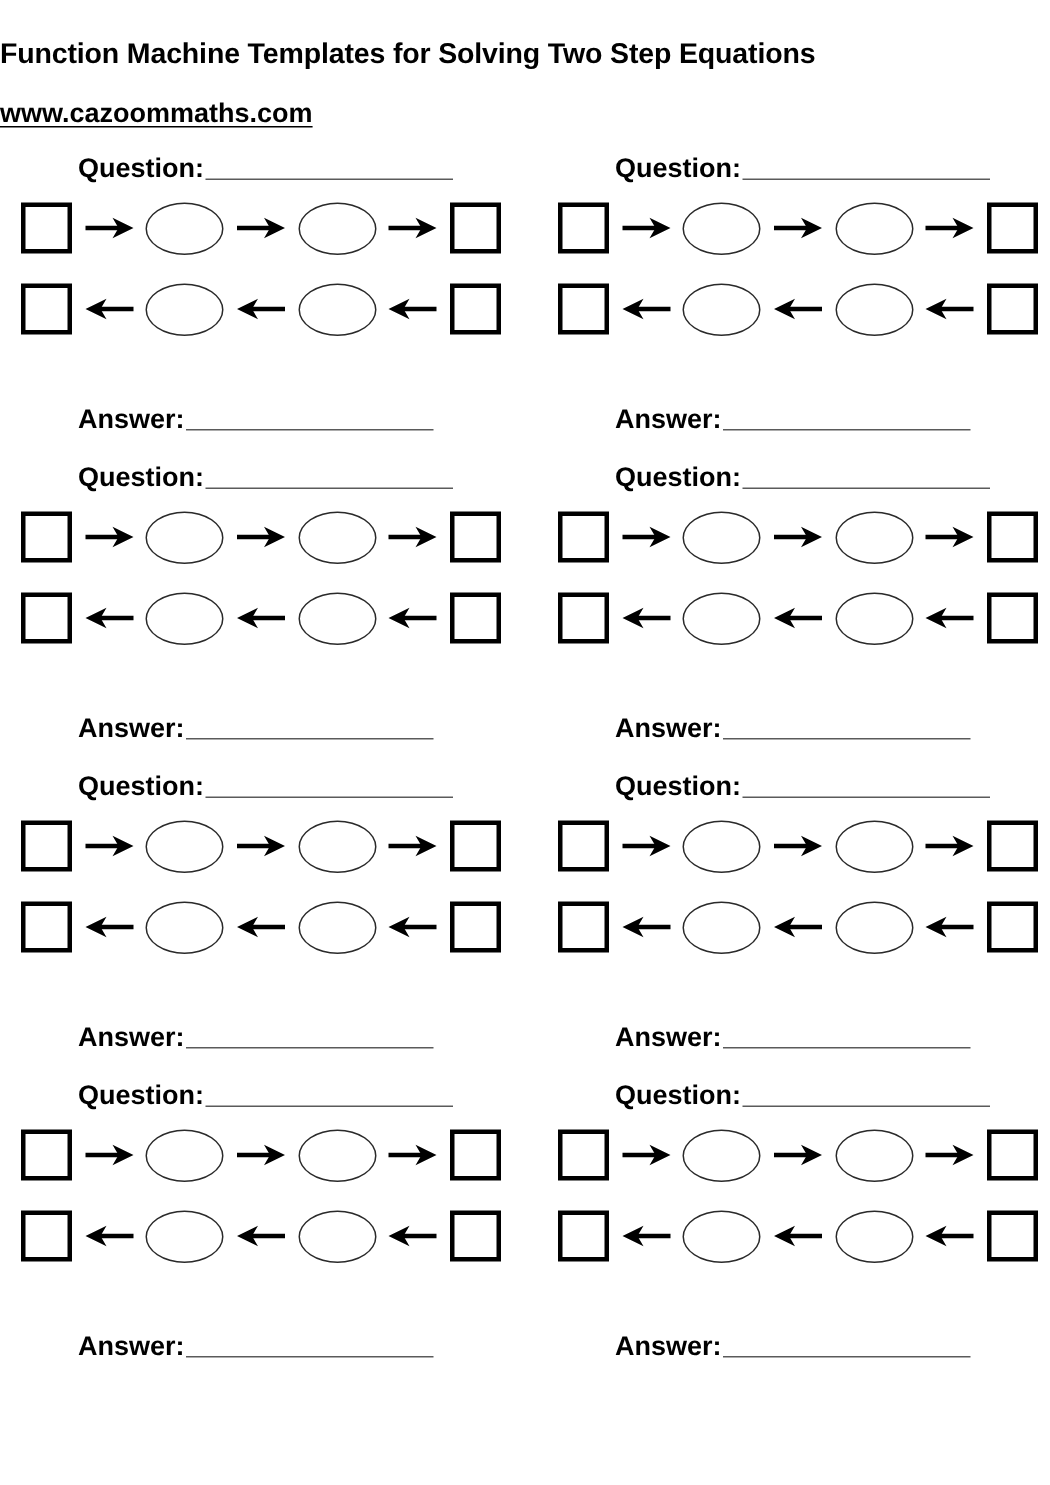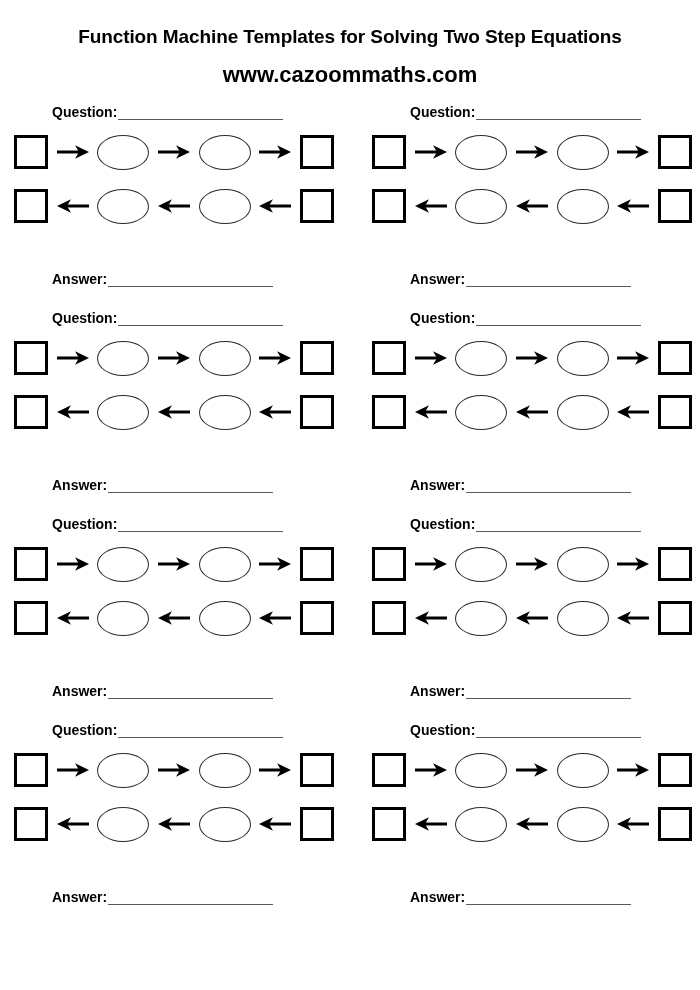--- a/index.html
+++ b/index.html
@@ -12,34 +12,34 @@
     height: 990px;
     position: relative;
     font-family: "Liberation Sans", sans-serif;
     color: #000000;
     overflow: hidden;
   }
 
   
   .doc-header {
     width: 700px;
-    text-align: center;
   }
   .doc-title {
     font-size: 19px;
     font-weight: bold;
     letter-spacing: -0.1px;
     margin: 0;
     padding-top: 26px;
     line-height: 22px;
     white-space: nowrap;
   }
   .doc-url {
-    font-size: 22px;
+    font-size: 18px;
     font-weight: bold;
+    text-decoration: underline;
     text-underline-offset: 3px;
     margin: 0;
     padding-top: 16px;
     line-height: 22px;
   }
 
   
   .sheet {
     position: absolute;
     top: 104px;
@@ -64,21 +64,21 @@
   .field-line {
     position: absolute;
     display: flex;
     align-items: flex-end;
     white-space: nowrap;
   }
   .field-line.question { top: 0px;   left: 38px; }
   .field-line.answer   { top: 136px; left: 38px; margin-top: 31px; }
 
   .field-label {
-    font-size: 14px;
+    font-size: 18px;
     font-weight: bold;
     line-height: 16px;
   }
   .field-blank {
     display: inline-block;
     width: 165px;
     border-bottom: 1.6px solid #5a5a5a;
     height: 13px;
     margin-left: 1px;
   }

